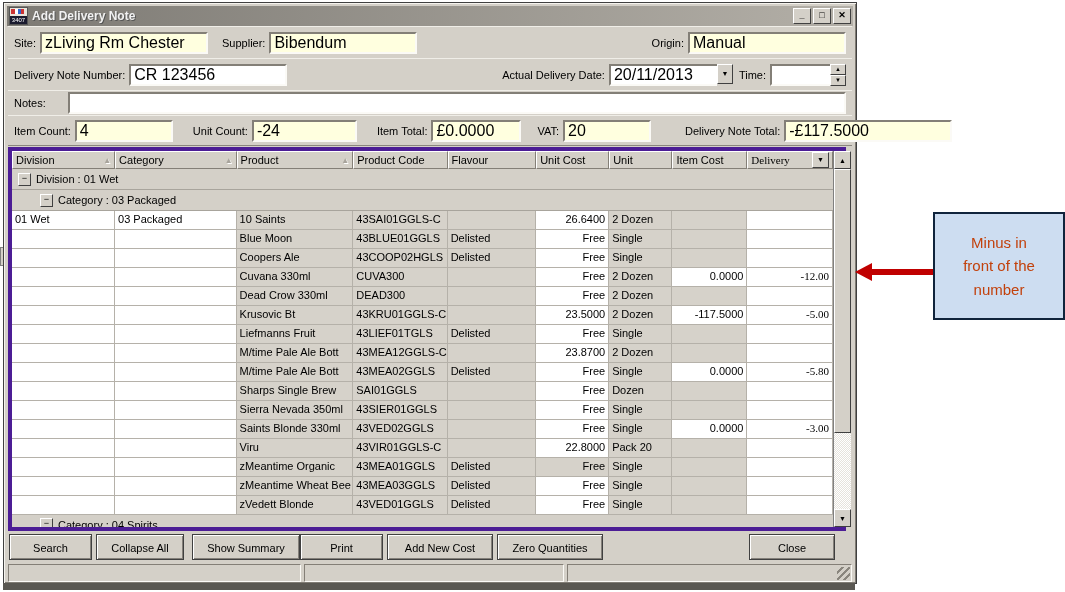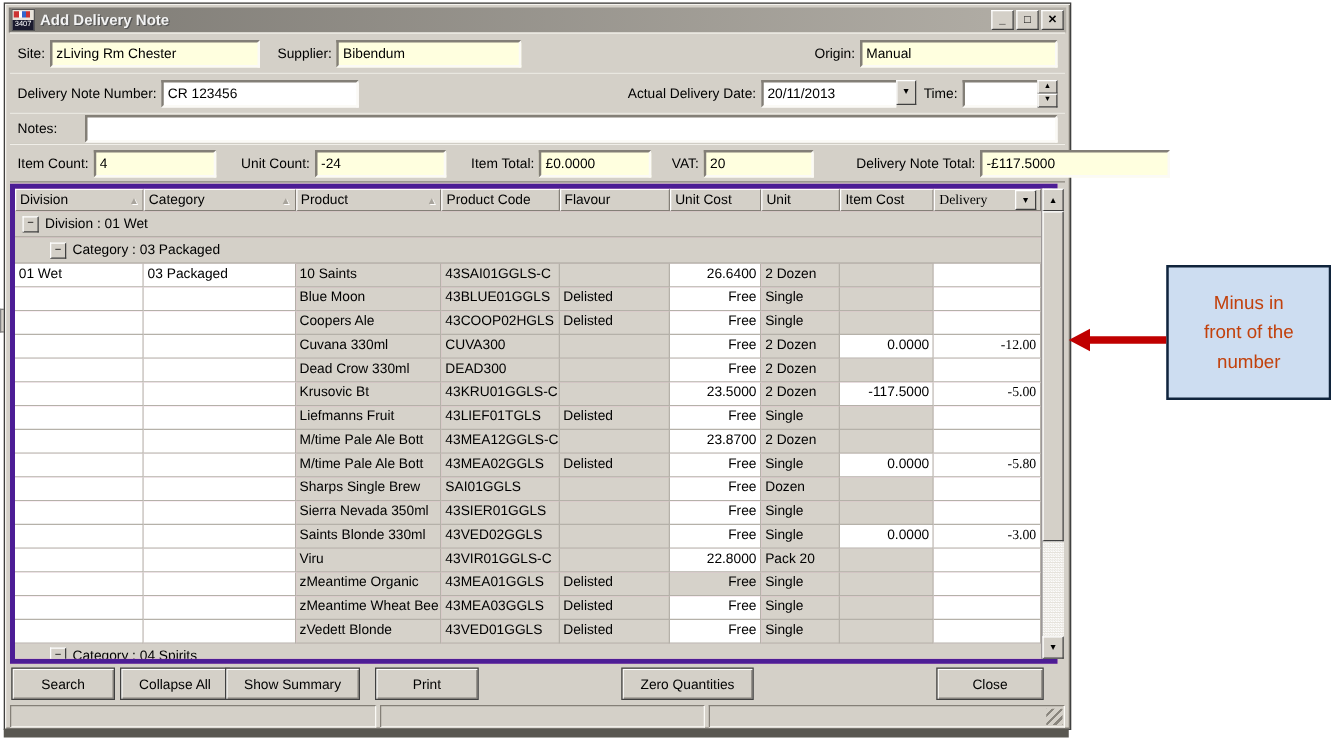--- a/index.html
+++ b/index.html
@@ -27,21 +27,21 @@
   .winbtn{width:16px;height:14px;background:#d4d0c8;border:1px solid;
     border-color:#fff #404040 #404040 #fff;font-size:9px;line-height:12px;text-align:center;
     font-weight:bold;color:#000;cursor:default;}
 
   
   .frow{position:absolute;left:4px;right:4px;background:#d4d0c8;
     border-top:1px solid #f0eee8;border-bottom:1px solid #8a867e;
     display:flex;align-items:center;}
   .lbl{white-space:nowrap;padding:0 4px 0 6px;}
   .fld{height:18px;border:2px solid;border-color:#837f77 #fbfaf6 #fbfaf6 #837f77;
-    background:#fff;font-family:"Liberation Sans",sans-serif;font-size:11px;padding:0 3px;
+    background:#fff;font-family:"Liberation Sans",sans-serif;font-size:16px;padding:0 3px;
     box-sizing:content-box;}
   .cream{background:#ffffdf;}
   .combo{display:flex;align-items:stretch;}
   .combo .fld{border-right:none;}
   .drop-btn,.spin-btn{width:16px;background:#d4d0c8;border:1px solid;
     border-color:#fff #404040 #404040 #fff;font-size:7px;text-align:center;color:#000;
     display:flex;align-items:center;justify-content:center;}
   .spin-stack{display:flex;flex-direction:column;width:16px;}
   .spin-stack .spin-btn{flex:1;width:auto;font-size:6px;}
 
@@ -408,22 +408,23 @@
       <div class="vsb">
         <div class="sb-btn">▲</div>
         <div class="sb-thumb"></div>
         <div class="sb-fill"></div>
         <div class="sb-btn">▼</div>
       </div>
     </div>
 
     <button class="btn" style="left:5px;width:83px;">Search</button>
     <button class="btn" style="left:92px;width:88px;">Collapse All</button>
-    <button class="btn" style="left:176px;width:108px;">Show Summary</button>
+    <button class="btn" style="left:188px;width:108px;">Show Summary</button>
     <button class="btn" style="left:296px;width:83px;">Print</button>
+    <button class="btn" style="left:383px;width:106px;">Add New Cost</button>
     <button class="btn" style="left:493px;width:106px;">Zero Quantities</button>
     <button class="btn" style="left:745px;width:86px;">Close</button>
 
     <div class="status">
       <div class="spanel sp1"></div>
       <div class="spanel sp2"></div>
       <div class="spanel sp3">
         <div class="grip"></div>
       </div>
     </div>

